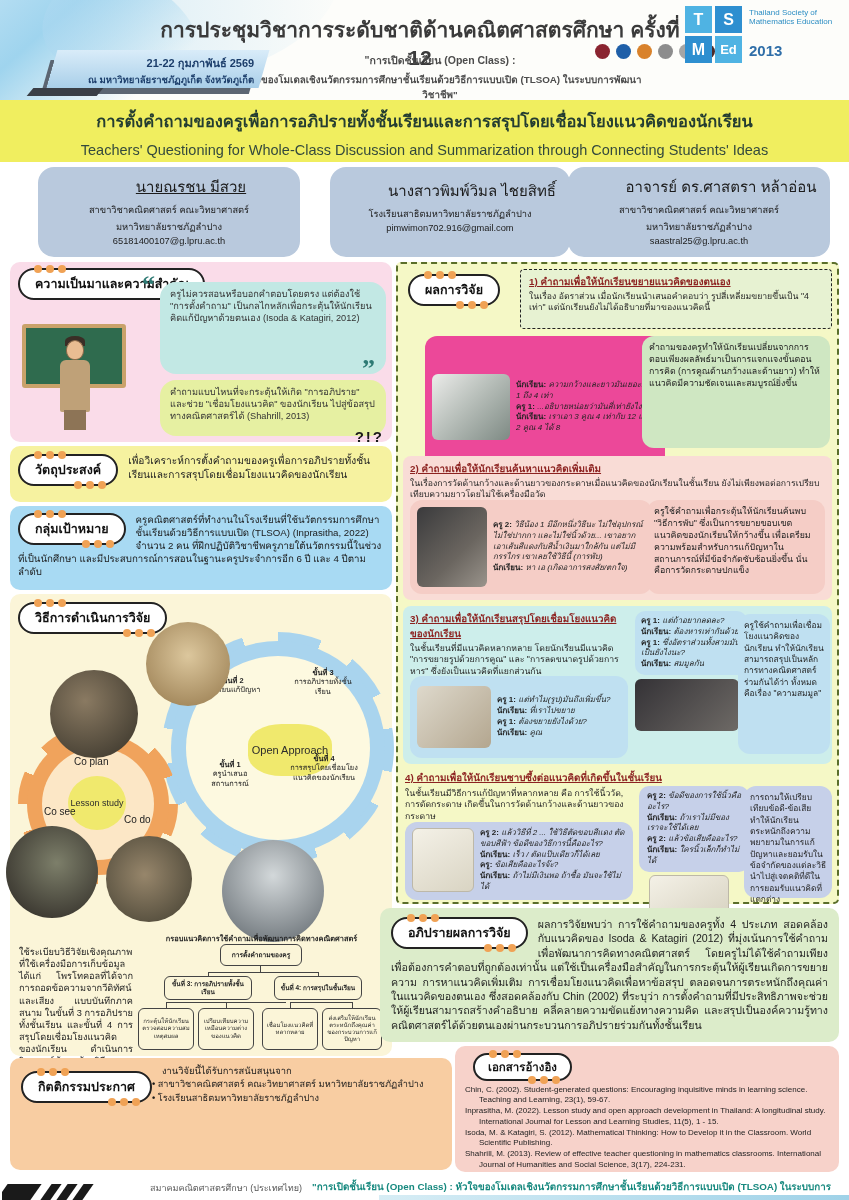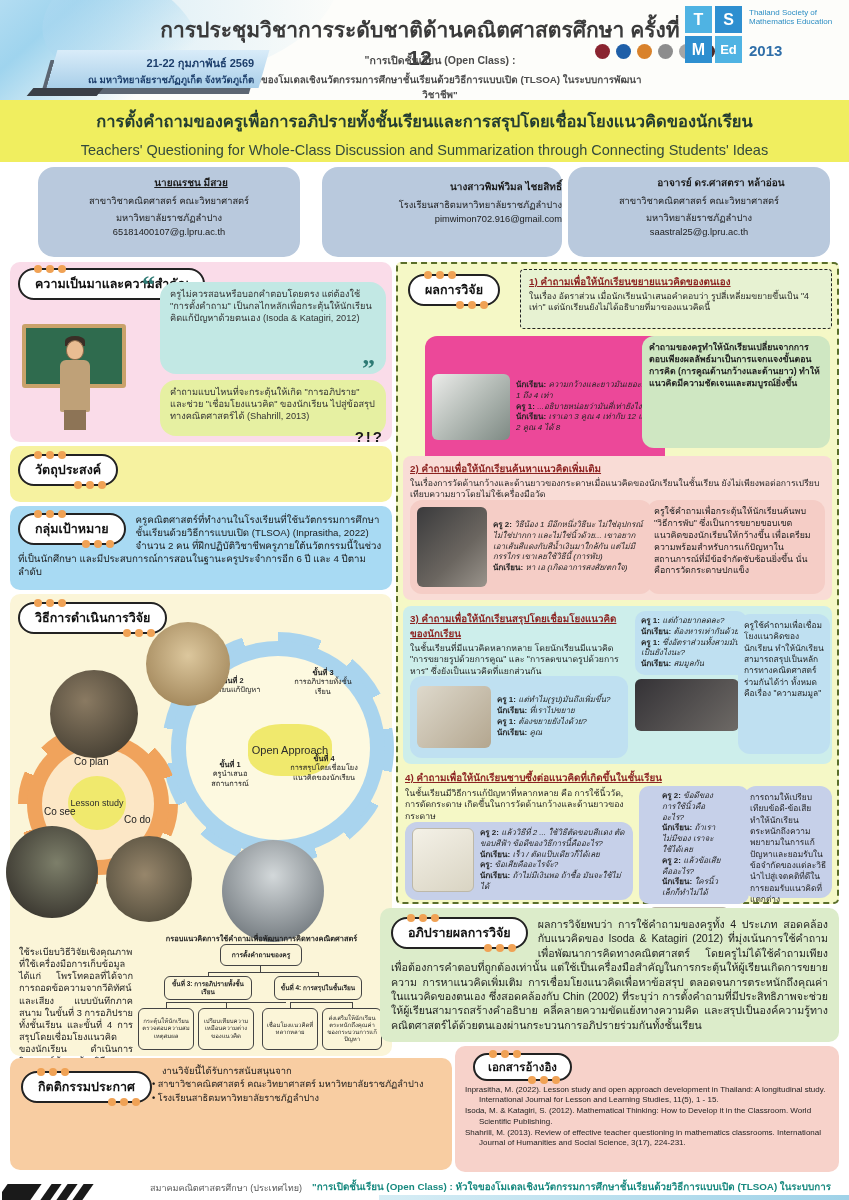--- a/index.html
+++ b/index.html
@@ -33,21 +33,21 @@
   .tsme-year { position:absolute; left:64px; top:36px; font-size:15px; color:#2f6ea8; font-weight:bold; }
 
   
   .band { position:absolute; top:100px; left:0; width:849px; height:62px; background:#f0ee5f; text-align:center; padding-top:8px; }
   .band .thai { font-size:16.5px; font-weight:bold; color:#243d31; }
   .band .eng { font-size:14.5px; color:#33493d; margin-top:8px; }
 
   
   .authors { position:absolute; top:167px; left:0; width:849px; height:92px; }
   .auth-box { position:absolute; top:0; height:90px; background:#b9c9dd; border-radius:16px; text-align:center; padding-top:8px; color:#1c1c1c; }
-  .auth-box .nm { font-size:10px; font-weight:bold; margin-bottom:3px;margin-left:44px; }
+  .auth-box .nm { font-size:15px; font-weight:normal; margin-bottom:3px;margin-left:44px; }
   .auth-box .nm.u { text-decoration:underline; }
   .auth-box .ln { font-size:9.3px; margin-top:2px; }
 
   
   .pill { position:relative; display:inline-block; background:#fff; border:2px solid #222; border-radius:18px;
           padding:4px 15px; font-weight:bold; font-size:12.5px; color:#111; white-space:nowrap; }
   .dots { position:absolute; width:8px; height:8px; border-radius:50%; background:#f0a255;
           box-shadow:12px 0 0 #f0a255, 24px 0 0 #f0a255; }
   .d-tl { top:-5px; left:14px; }
   .d-br { bottom:-5px; right:34px; }
@@ -133,40 +133,40 @@
   .ph-mask    { background:linear-gradient(135deg,#ececea,#b9c0bb 45%,#7e8a84); }
   .ph-fold    { background:linear-gradient(135deg,#3a3a3c,#6b6660 60%,#9a948c); }
   .ph-sheet   { background:linear-gradient(135deg,#ded9cc,#b3a68f); }
   .ph-mathdark{ background:linear-gradient(135deg,#343236,#6e6a66); }
   .ph-note    { background:linear-gradient(150deg,#f4f1e7,#d9d4c3); border:1px solid #bdb8a8; }
 
   .res-s1-head { position:absolute; left:122px; top:5px; right:5px; height:60px; background:#e7f2d2;
                  border:1.5px dashed #222; border-radius:4px; padding:4px 8px; }
   .res-s1-row { position:absolute; left:7px; top:72px; right:7px; height:112px; }
   .s1-dlg { position:absolute; left:0; top:0; width:240px; height:142px; background:#ec4899; display:flex; gap:6px; align-items:center;margin-left:20px; }
-  .s1-com { position:absolute; right:0; top:0; width:188px; height:112px; background:#cfe7c2;font-weight:bold; }
+  .s1-com { position:absolute; right:0; top:0; width:188px; height:112px; background:#cfe7c2; }
 
   .res-s2 { position:absolute; left:5px; top:192px; right:5px; height:144px; background:#f9dcd6; border-radius:8px; padding:5px 7px; }
   .s2-row { position:absolute; left:7px; top:44px; right:7px; bottom:6px; }
   .s2-dlg { position:absolute; left:0; top:0; width:242px; height:100%; background:#f5cdc6; display:flex; gap:6px; align-items:center; }
   .s2-com { position:absolute; right:0; top:0; width:178px; height:100%; background:#f5cdc6; }
 
   .res-s3 { position:absolute; left:5px; top:342px; right:5px; height:158px; background:#cdeeeb; border-radius:8px; padding:5px 7px; }
   .s3-col1 { position:absolute; left:7px; top:5px; width:218px; }
   .s3-dlg1 { position:absolute; left:7px; top:70px; width:218px; height:82px; background:#bfe0f1; display:flex; gap:6px; align-items:center; }
   .s3-col2 { position:absolute; left:232px; top:5px; width:112px; }
   .s3-dlg2 { background:#bfe0f1; border-radius:10px; padding:5px 6px; }
   .s3-com  { position:absolute; right:2px; top:8px; width:92px; height:140px; background:#bfe0f1; padding:6px; }
   .s3-com .comment { font-size:8.4px; }
 
   .res-s4 { position:absolute; left:5px; top:506px; right:5px; height:132px; padding:0 2px; }
   .s4-col1 { position:absolute; left:2px; top:16px; width:228px; }
   .s4-dlg1 { position:absolute; left:2px; top:52px; width:228px; height:78px; background:#c6d0e9; display:flex; gap:6px; align-items:flex-start; }
   .s4-col2 { position:absolute; left:236px; top:16px; width:110px; }
-  .s4-dlg2 { background:#c6d0e9; border-radius:10px; padding:5px 23px; }
+  .s4-dlg2 { background:#c6d0e9; border-radius:10px; padding:5px 8px; }
   .s4-com  { position:absolute; right:0; top:16px; width:88px; height:112px; background:#c6d0e9; padding:6px; }
   .s4-com .comment { font-size:8.4px; }
 
   
   .p-disc { top:908px; left:380px; width:459px; height:134px; background:#dcecca; padding:9px 11px; }
   .p-disc .txt { font-size:10.6px; line-height:1.36; text-align:justify; color:#1c1c1c; }
   .p-refs { top:1046px; left:455px; width:384px; height:126px; background:#f7d2ca; padding:5px 10px; }
   .p-refs .pill { font-size:11.5px; padding:3px 13px; margin:2px 0 3px 8px; }
   .ref { font-size:8px; line-height:1.28; color:#222; padding-left:14px; text-indent:-14px; margin-top:1px; }
   .p-ack .txt { font-size:9.4px; line-height:1.3; color:#1a1a1a; }
@@ -227,21 +227,21 @@
     <div class="eng">Teachers' Questioning for Whole-Class Discussion and Summarization through Connecting Students' Ideas</div>
   </div>
 
   <div class="authors">
     <div class="auth-box" style="left:38px; width:262px;">
       <div class="nm u">นายณรชน มีสวย</div>
       <div class="ln">สาขาวิชาคณิตศาสตร์ คณะวิทยาศาสตร์</div>
       <div class="ln">มหาวิทยาลัยราชภัฏลำปาง</div>
       <div class="ln">65181400107@g.lpru.ac.th</div>
     </div>
-    <div class="auth-box" style="left:322px; width:240px; padding-top:12px;text-align:right;">
+    <div class="auth-box" style="left:330px; width:240px; padding-top:12px;">
       <div class="nm">นางสาวพิมพ์วิมล ไชยสิทธิ์</div>
       <div class="ln">โรงเรียนสาธิตมหาวิทยาลัยราชภัฏลำปาง</div>
       <div class="ln"></div>
       <div class="ln">pimwimon702.916@gmail.com</div>
     </div>
     <div class="auth-box" style="left:568px; width:262px;">
       <div class="nm">อาจารย์ ดร.ศาสตรา หล้าอ่อน</div>
       <div class="ln">สาขาวิชาคณิตศาสตร์ คณะวิทยาศาสตร์</div>
       <div class="ln">มหาวิทยาลัยราชภัฏลำปาง</div>
       <div class="ln">saastral25@g.lpru.ac.th</div>
@@ -267,20 +267,21 @@
     <div class="bubble bub2">คำถามแบบไหนที่จะกระตุ้นให้เกิด "การอภิปราย" และช่วย "เชื่อมโยงแนวคิด" ของนักเรียน ไปสู่ข้อสรุปทางคณิตศาสตร์ได้ (Shahrill, 2013)</div>
     <div class="qmarks">?!?</div>
   </div>
 
   <div class="panel p-obj">
     <div class="pill float-pill">
       <span class="dots d-tl"></span>
       <span>วัตถุประสงค์</span>
       <span class="dots d-br"></span>
     </div>
+    <div class="txt">เพื่อวิเคราะห์การตั้งคำถามของครูเพื่อการอภิปรายทั้งชั้นเรียนและการสรุปโดยเชื่อมโยงแนวคิดของนักเรียน</div>
   </div>
 
   <div class="panel p-target">
     <div class="pill float-pill">
       <span class="dots d-tl"></span>
       <span>กลุ่มเป้าหมาย</span>
       <span class="dots d-br"></span>
     </div>
     <div class="txt">ครูคณิตศาสตร์ที่ทำงานในโรงเรียนที่ใช้นวัตกรรมการศึกษาชั้นเรียนด้วยวิธีการแบบเปิด (TLSOA) (Inprasitha, 2022) จำนวน 2 คน ที่ฝึกปฏิบัติวิชาชีพครูภายใต้นวัตกรรมนี้ในช่วงที่เป็นนักศึกษา และมีประสบการณ์การสอนในฐานะครูประจำการอีก 6 ปี และ 4 ปีตามลำดับ</div>
   </div>
@@ -475,20 +476,21 @@
     </div>
     <div style="clear:both;"></div>
   </div>
 
   <div class="panel p-refs">
     <div class="pill">
       <span class="dots d-tl"></span>
       <span>เอกสารอ้างอิง</span>
       <span class="dots d-br"></span>
     </div>
+    <div class="ref">Chin, C. (2002). Student-generated questions: Encouraging inquisitive minds in learning science. Teaching and Learning, 23(1), 59-67.</div>
     <div class="ref">Inprasitha, M. (2022). Lesson study and open approach development in Thailand: A longitudinal study. International Journal for Lesson and Learning Studies, 11(5), 1 - 15.</div>
     <div class="ref">Isoda, M. &amp; Katagiri, S. (2012). Mathematical Thinking: How to Develop it in the Classroom. World Scientific Publishing.</div>
     <div class="ref">Shahrill, M. (2013). Review of effective teacher questioning in mathematics classrooms. International Journal of Humanities and Social Science, 3(17), 224-231.</div>
   </div>
 
   <div class="footer">
     <div class="f-logo">
       <div class="f-bar" style="left:0;   width:34px;"></div>
       <div class="f-bar" style="left:44px; width:10px;"></div>
       <div class="f-bar" style="left:60px; width:10px;"></div>

